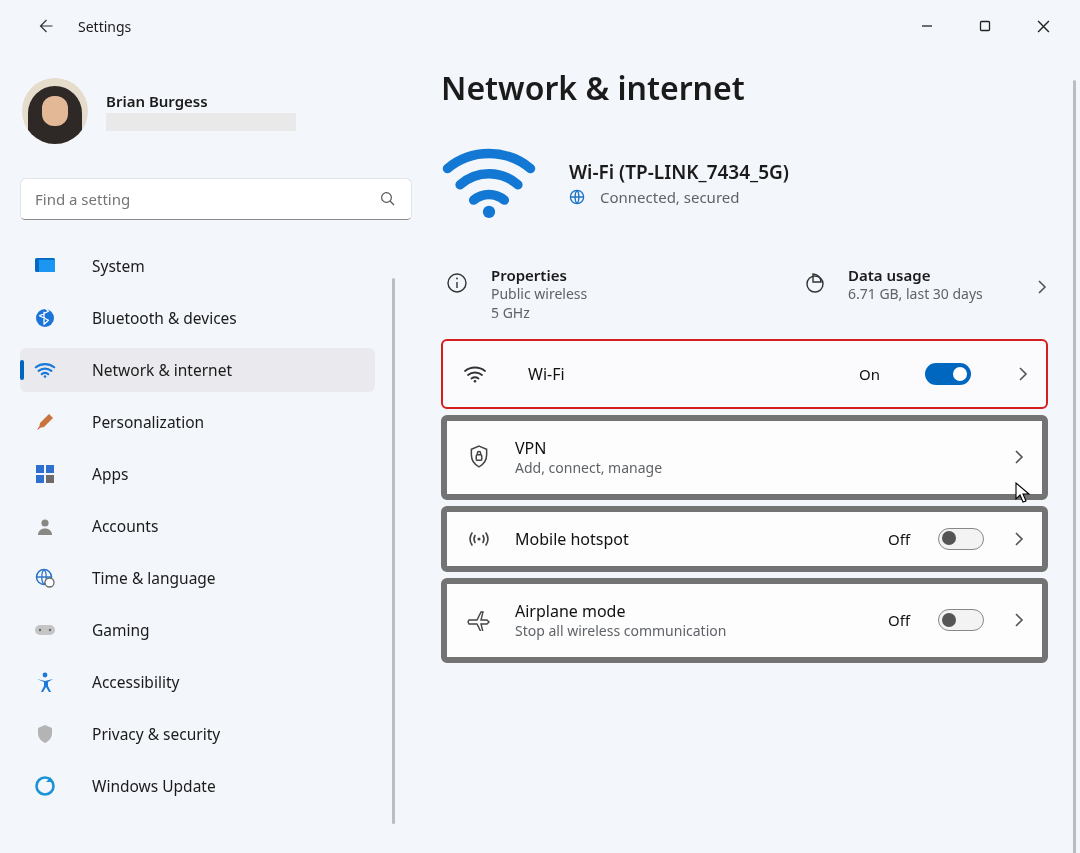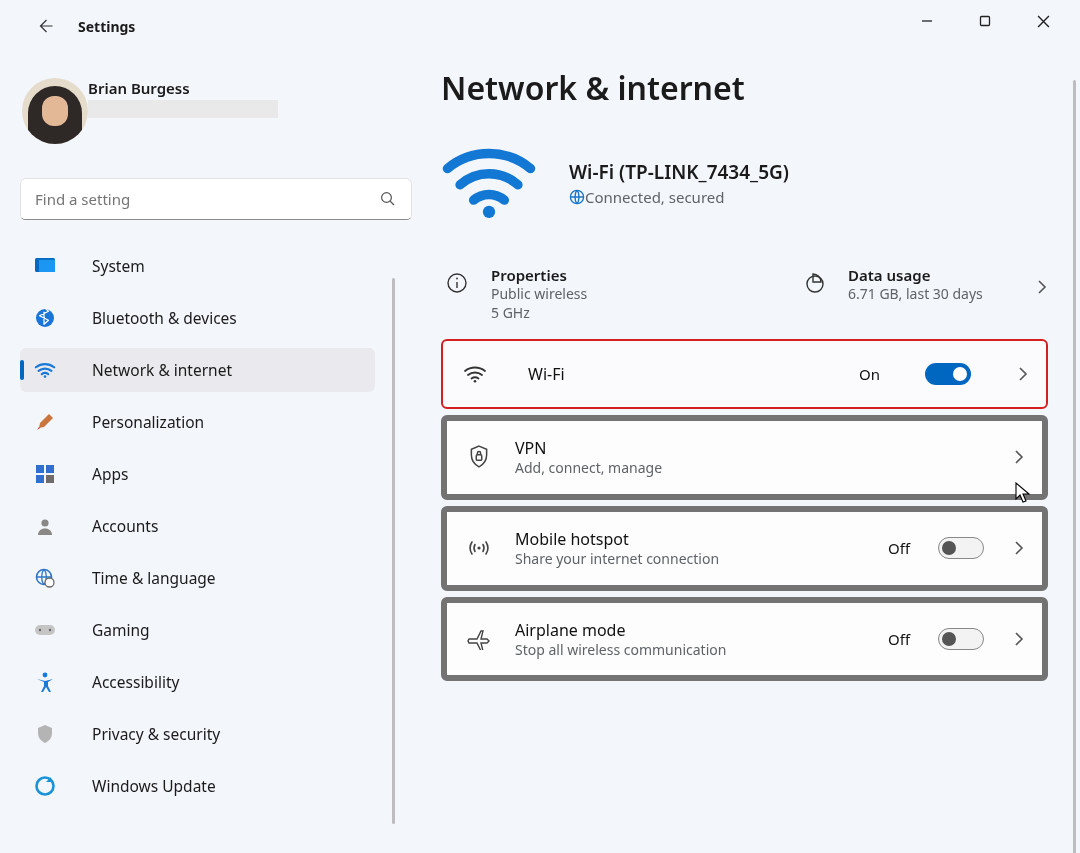--- a/index.html
+++ b/index.html
@@ -1,31 +1,31 @@
 <!DOCTYPE html>
 <html><head>
 <meta charset="utf-8">
 <style>
   * { box-sizing: border-box; margin: 0; padding: 0; font-family: "Segoe UI", SegoeUI, "Segoe UI Variable", system-ui, sans-serif; }
   body { width: 1080px; height: 853px; background: #f3f6fb; overflow: hidden; color: #1b1b1b; }
 
   
-  .titlebar { display: flex; align-items: flex-end; height: 52px; padding: 11px 8px; font-weight: bold; }
+  .titlebar { display: flex; align-items: center; height: 52px; padding: 11px 8px; }
   .tb-left { display:flex; align-items:center; gap: 18px; padding-left: 22px;}
   .back-btn { width: 30px; height: 30px; display:flex; align-items:center; justify-content:center; font-size: 18px; }
   .title { font-size: 14px; color:#1b1b1b; }
   .tb-right { margin-left:auto; display:flex; }
   .win-ctrl { width: 58px; height: 40px; display:flex; align-items:center; justify-content:center; font-size:12px; }
 
   
   .layout { display:flex; height: calc(853px - 52px); }
 
   
   .sidebar { width: 395px; padding: 26px 20px 0 20px; position:relative; }
-  .user { display:flex; align-items:flex-start; margin-bottom:34px; margin-left:2px;}
+  .user { display:flex; align-items:center; gap:18px; margin-bottom:34px; margin-left:2px;}
   .avatar { width:66px; height:66px; border-radius:50%; background:#e6dccb; display:flex; align-items:flex-end; justify-content:center; overflow:hidden; position:relative;}
   .avatar .person { width:54px; height:58px; background:#2e2826; border-radius:28px 28px 0 0; position:relative;}
   .avatar .face { position:absolute; top:10px; left:50%; transform:translateX(-50%); width:26px; height:30px; background:#e3b897; border-radius:12px;}
   .user .name { font-weight:600; font-size:15px; color:#1b1b1b;}
   .user .sub { width:190px; height:18px; background:#e9e9e9; margin-top:2px;}
 
   .search { display:flex; align-items:center; justify-content:space-between; width: 392px; height:42px; padding:0 14px; background:#ffffff; border:1px solid #e3e3e6; border-bottom:1.8px solid #8a8a8a; border-radius:6px 6px 5px 5px; margin-bottom:24px;}
   .search input { border:none; outline:none; font-size:15px; flex:1; background:transparent;}
   .search .icon { color:#666; }
 
@@ -36,21 +36,21 @@
   .nav-icon { width:22px; height:22px; display:flex; align-items:center; justify-content:center; font-size:16px;}
   .sb-scroll { position:absolute; right:0; top:226px; width:3px; height:546px; background:#bdbdc1; border-radius:2px;}
 
   
   .main { flex:1; padding: 14px 32px 0 46px; position:relative; overflow:hidden;}
   .page-title { font-size:32px; font-weight:600; margin-bottom:32px;}
 
   .conn-row { display:flex; align-items:center; gap:32px; margin-bottom:36px;}
   .big-wifi { width:96px; height:84px; display:flex; align-items:center; justify-content:center;}
   .conn-text .line1{ font-size:19px; font-weight:600;}
-  .conn-text .line2{ font-size:15px; color:#5f6368; display:flex; align-items:center; gap:0; margin-top:2px;}
+  .conn-text .line2{ font-size:15px; color:#5f6368; display:flex; align-items:center; gap:15px; margin-top:2px;}
   .globe-ico { color:#1b75c4; }
 
   .info-cards { display:flex; gap:0; margin-bottom:12px;margin-top:32px;}
   .info-card { display:flex; align-items:flex-start; gap:18px; flex:1; padding:4px 0; cursor:default;}
   .info-icon { width:32px; height:32px; color:#333; display:flex; align-items:center; justify-content:center; margin-top:2px;}
   .info-title{ font-size:15px; font-weight:600;}
   .info-sub{ font-size:14px; color:#5f6368; line-height:1.35;}
   .info-card.second { flex: 0 0 250px;}
   .card-chevron { margin-left:auto; margin-top:14px; color:#555; align-self:flex-start;}
 
@@ -349,21 +349,20 @@
         <svg width="24" height="20" viewBox="0 0 24 20" fill="none" stroke="#444" stroke-width="1.6" stroke-linecap="round">
             <path d="M5 4a11 11 0 0 0 0 12"></path>
             <path d="M8 6.5a7 7 0 0 0 0 7"></path>
             <path d="M19 4a11 11 0 0 1 0 12"></path>
             <path d="M16 6.5a7 7 0 0 1 0 7"></path>
             <circle cx="12" cy="10" r="1.6" fill="#444" stroke="none"></circle>
           </svg>
       </div>
       <div class="row-text">
         <div class="row-title">Mobile hotspot</div>
-        <div class="row-sub">Share your internet connection</div>
       </div>
       <span class="row-state">Off</span>
       <div class="toggle off">
           <div class="knob"></div>
         </div>
       <span class="chevron">
         <svg width="10" height="16" viewBox="0 0 10 16" fill="none" stroke="#555" stroke-width="1.6">
             <path d="M2 2l6 6-6 6"></path>
           </svg>
       </span>

